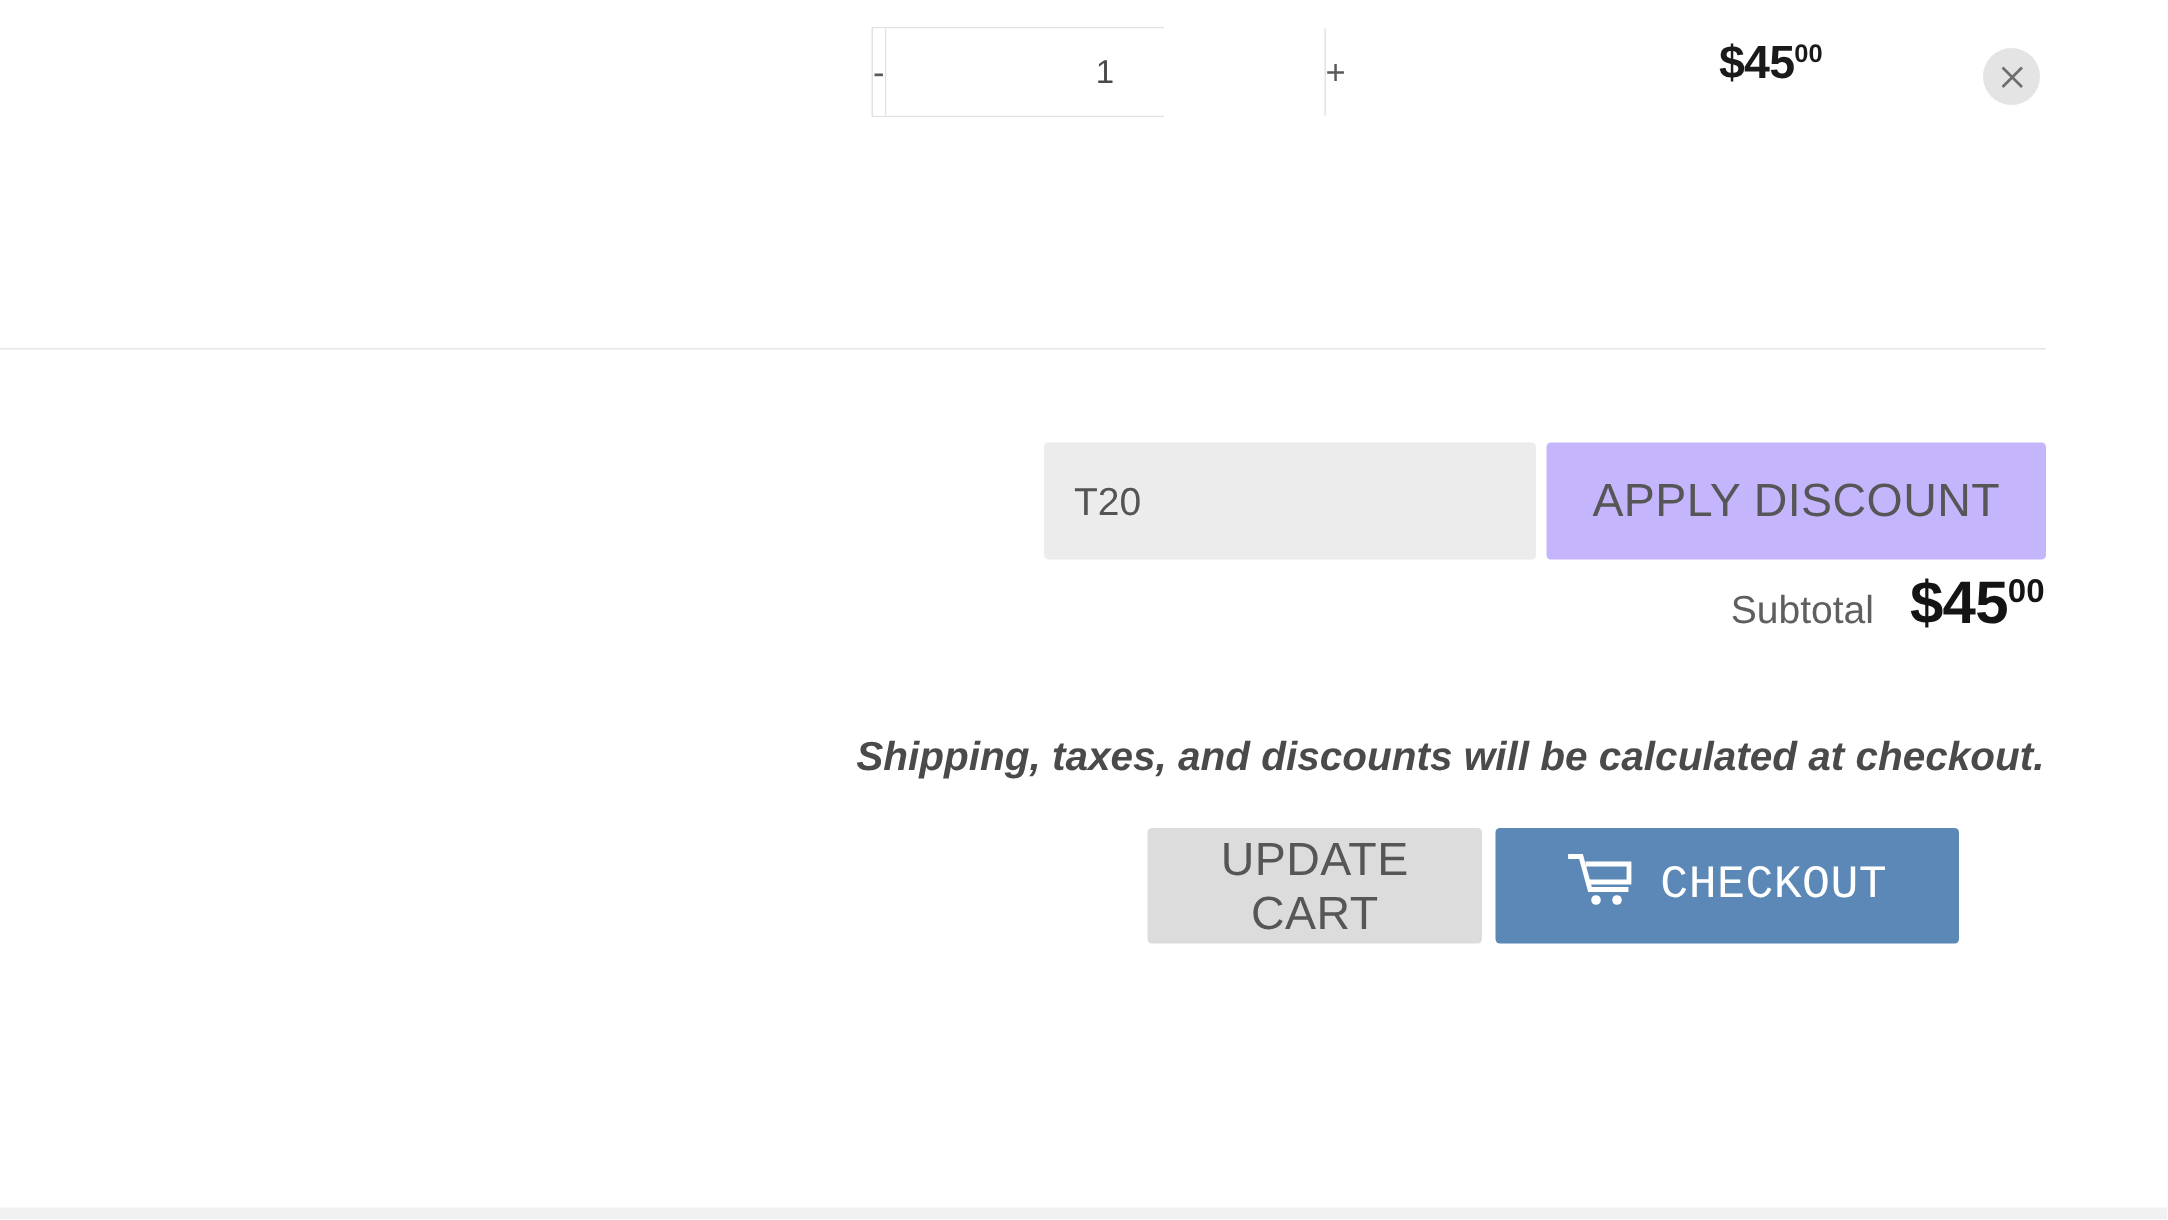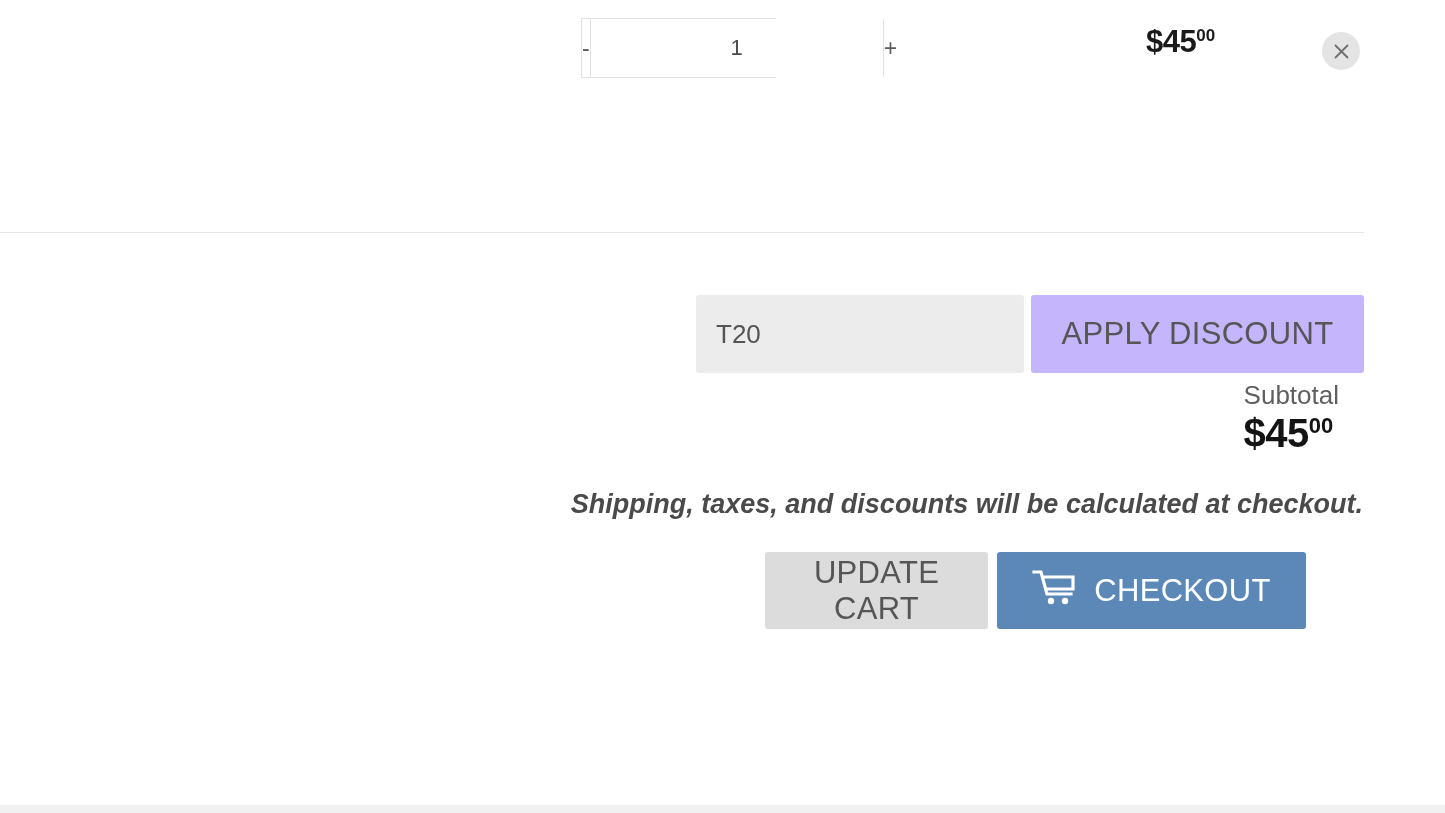--- a/index.html
+++ b/index.html
@@ -150,21 +150,20 @@
   }
 
   
   .subtotal-row {
     position: absolute;
     right: 82px;
     top: 380px;
     display: flex;
     align-items: baseline;
     justify-content: flex-end;
-    flex-direction: column;
   }
   .subtotal-label {
     font-size: 26px;
     color: #5f5f5f;
     margin-right: 24px;
   }
   .subtotal-amount {
     font-size: 40px;
     font-weight: bold;
     color: #141414;
@@ -214,21 +213,21 @@
     align-items: center;
     justify-content: center;
   }
   .checkout {
     margin-left: 9px;
     width: 309px;
     height: 77px;
     background: #5b88b6;
     border: none;
     border-radius: 3px;
-    font-family: Liberation Sans, sans-serif;
+    font-family: Liberation Mono, monospace;
     font-size: 31px;
     color: #ffffff;
     letter-spacing: 0.3px;
     cursor: pointer;
     display: flex;
     align-items: center;
     justify-content: center;
     gap: 18px;
   }
   .cart-icon { display: block; flex: none; }

